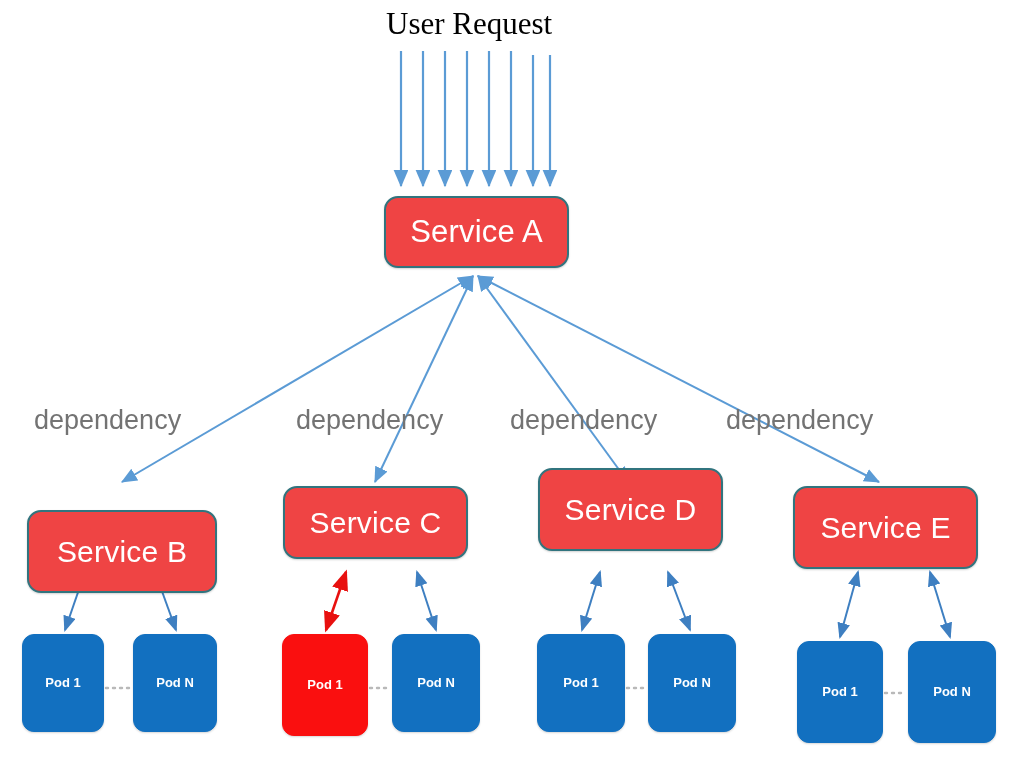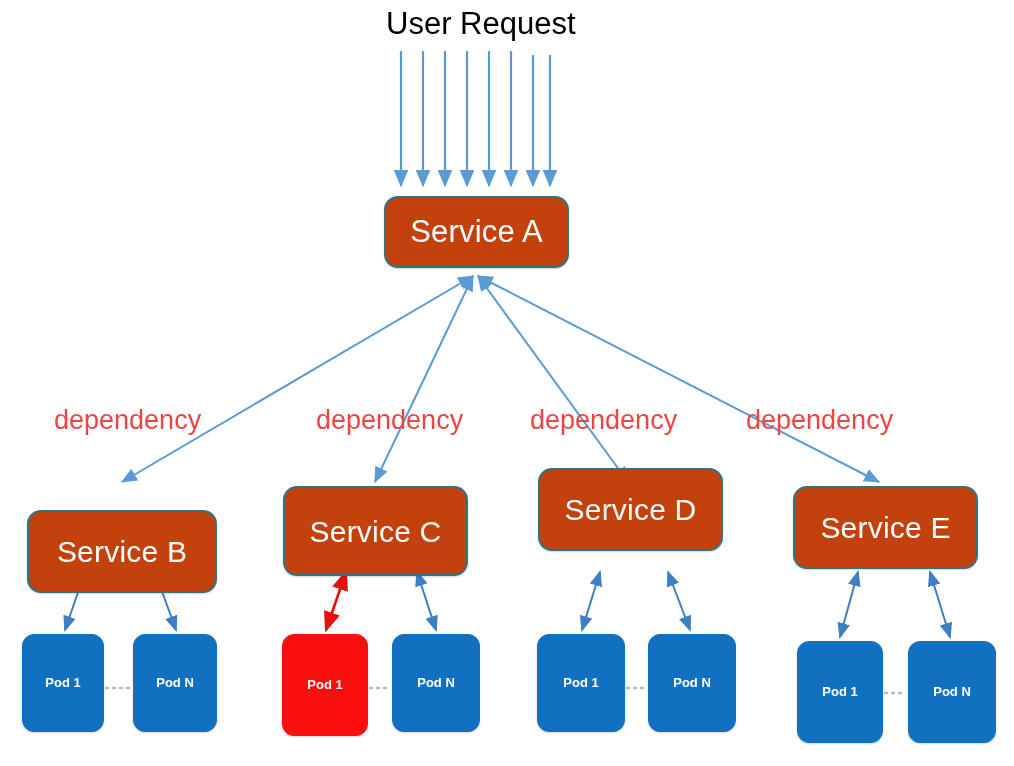--- a/index.html
+++ b/index.html
@@ -30,21 +30,21 @@
     position: absolute;
     box-sizing: border-box;
     display: flex;
     align-items: center;
     justify-content: center;
     text-align: center;
     color: #ffffff;
     line-height: 1.1;
   }
   .service {
-    background: #c2410c;
+    background: #ef4444;
     border: 2px solid #31747e;
     border-radius: 14px;
     font-size: 30px;
     letter-spacing: 0.2px;
     box-shadow: 0 1px 2px rgba(0,0,0,0.18);
   }
   .service-a {
     font-size: 31px;
   }
   .pod {
@@ -60,32 +60,31 @@
     border-color: #fa0f0f;
   }
   .title {
     position: absolute;
     color: #000000;
     font-size: 31px;
     white-space: nowrap;
   }
   .dep-label {
     position: absolute;
-    color: #ef4444;
+    color: #737373;
     font-size: 27px;
     white-space: nowrap;
-    margin-left: 20px;
   }
 </style>
 </head>
 <body>
 
 <div id="canvas">
 
-  <div class="title" style="left:386px; top:6px;">User Request</div>
+  <div class="title" style="left:386px; top:6px;font-family:Liberation Serif, serif;">User Request</div>
 
   <svg id="edges" viewBox="0 0 1014 766">
     <defs>
       <marker id="ah-light" markerWidth="10" markerHeight="10" refX="7.4" refY="3.4" orient="auto" markerUnits="strokeWidth">
         <path d="M0,0 L8,3.4 L0,6.8 Z" fill="#5b9bd5"></path>
       </marker>
       <marker id="ah-light-start" markerWidth="10" markerHeight="10" refX="7.4" refY="3.4" orient="auto-start-reverse" markerUnits="strokeWidth">
         <path d="M0,0 L8,3.4 L0,6.8 Z" fill="#5b9bd5"></path>
       </marker>
       <marker id="ah-pod" markerWidth="10" markerHeight="10" refX="7" refY="3.2" orient="auto" markerUnits="strokeWidth">
@@ -154,21 +153,21 @@
   <div class="node service" style="left:27px; top:510px; width:190px; height:83px;">
     <span>Service B</span>
   </div>
   <div class="node pod" style="left:22px; top:634px; width:82px; height:98px;">
     <span>Pod 1</span>
   </div>
   <div class="node pod" style="left:133px; top:634px; width:84px; height:98px;">
     <span>Pod N</span>
   </div>
 
-  <div class="node service" style="left:283px; top:486px; width:185px; height:90px;">
+  <div class="node service" style="left:283px; top:486px; width:185px; height:73px;">
     <span>Service C</span>
   </div>
   <div class="node pod pod-alert" style="left:282px; top:634px; width:86px; height:102px;">
     <span>Pod 1</span>
   </div>
   <div class="node pod" style="left:392px; top:634px; width:88px; height:98px;">
     <span>Pod N</span>
   </div>
 
   <div class="node service" style="left:538px; top:468px; width:185px; height:83px;">

